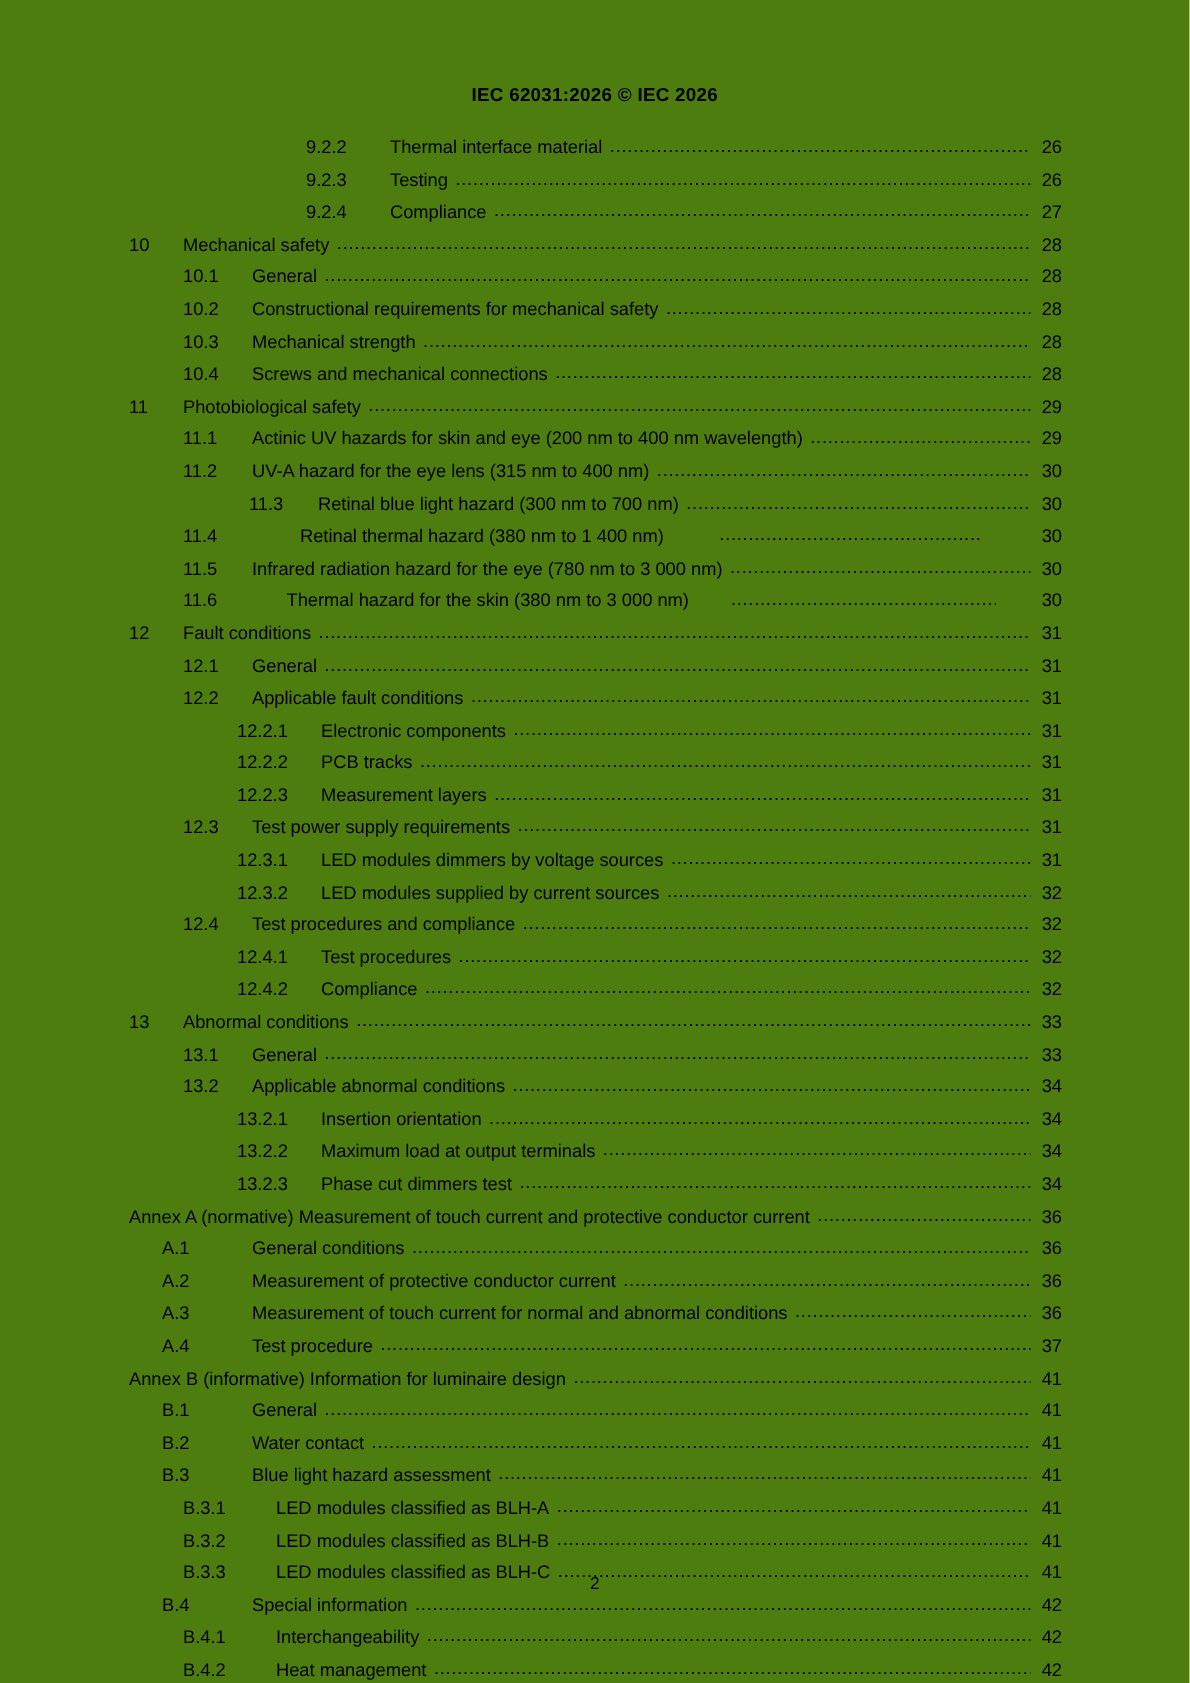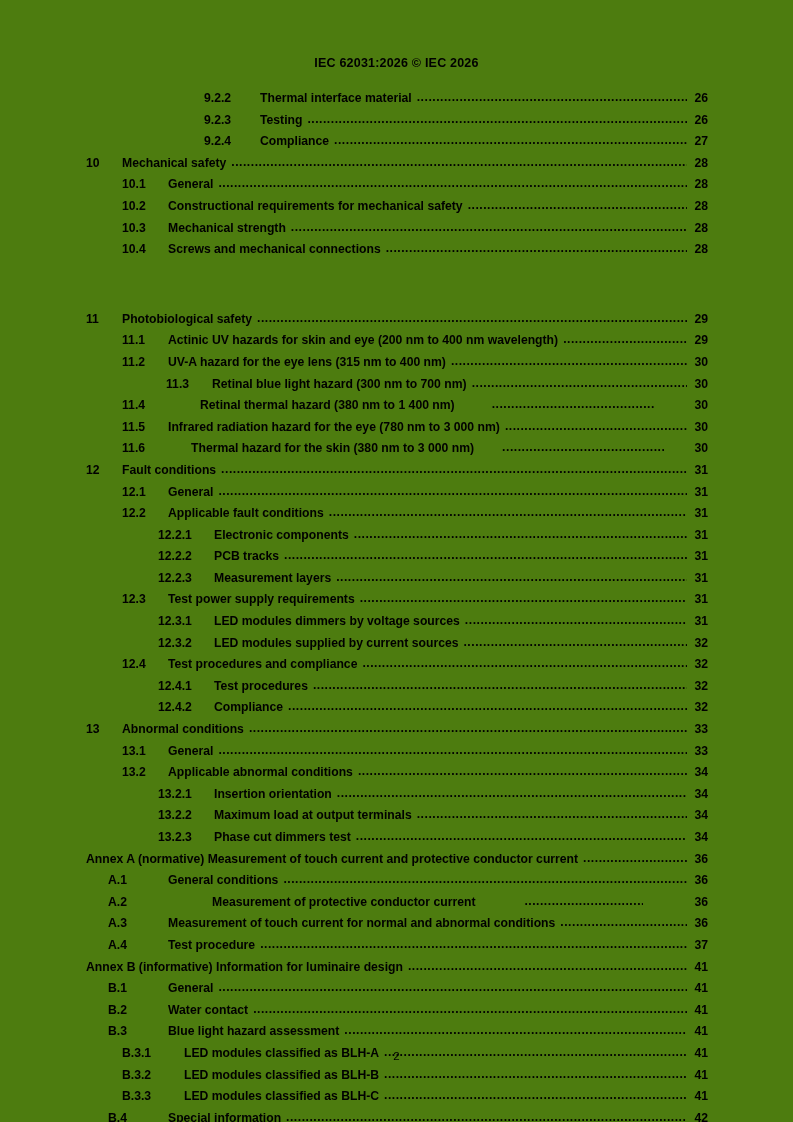--- a/index.html
+++ b/index.html
@@ -35,21 +35,20 @@
     top: 88px;
     left: 86px;
     width: 622px;
   }
   .toc-row {
     display: flex;
     align-items: center;
     font-size: 12.2px;
     line-height: 21.6px;
     white-space: nowrap;
-    font-weight: bold;
   }
   .num {
     flex: 0 0 auto;
     text-align: left;
   }
   .title {
     flex: 0 0 auto;
     padding-right: 4px;
   }
   .dots {
@@ -127,21 +126,21 @@
         <span class="title">Mechanical strength</span>
         <span class="dots">...............................................................................................................................................................</span>
         <span class="pg">28</span>
       </div>
       <div class="toc-row" style="padding-left: 36px;">
         <span class="num" style="width: 46px;">10.4</span>
         <span class="title">Screws and mechanical connections</span>
         <span class="dots">...............................................................................................................................................................</span>
         <span class="pg">28</span>
       </div>
-      <div class="toc-row" style="padding-left: 0px; margin-top: 48px;">
+      <div class="toc-row" style="padding-left: 0px;">
         <span class="num" style="width: 36px;">11</span>
         <span class="title">Photobiological safety</span>
         <span class="dots">...............................................................................................................................................................</span>
         <span class="pg">29</span>
       </div>
       <div class="toc-row" style="padding-left: 36px;">
         <span class="num" style="width: 46px;">11.1</span>
         <span class="title">Actinic UV hazards for skin and eye (200 nm to 400 nm wavelength)</span>
         <span class="dots">...............................................................................................................................................................</span>
         <span class="pg">29</span>
@@ -289,21 +288,21 @@
         <span class="title">Annex A (normative)  Measurement of touch current and protective conductor current</span>
         <span class="dots">...............................................................................................................................................................</span>
         <span class="pg">36</span>
       </div>
       <div class="toc-row" style="padding-left: 22px;">
         <span class="num" style="width: 60px;">A.1</span>
         <span class="title">General conditions</span>
         <span class="dots">...............................................................................................................................................................</span>
         <span class="pg">36</span>
       </div>
-      <div class="toc-row" style="padding-left: 22px; gap: 44px;">
+      <div class="toc-row" style="padding-left: 22px;">
         <span class="num" style="width: 60px;">A.2</span>
         <span class="title">Measurement of protective conductor current</span>
         <span class="dots">...............................................................................................................................................................</span>
         <span class="pg">36</span>
       </div>
       <div class="toc-row" style="padding-left: 22px;">
         <span class="num" style="width: 60px;">A.3</span>
         <span class="title">Measurement of touch current for normal and abnormal conditions</span>
         <span class="dots">...............................................................................................................................................................</span>
         <span class="pg">36</span>

